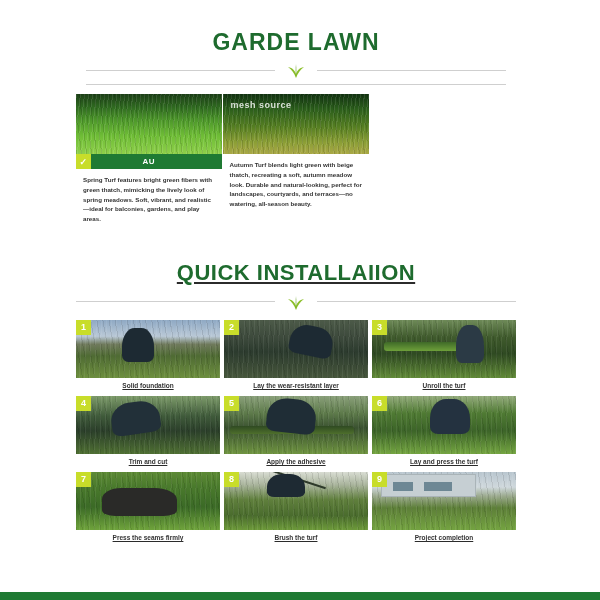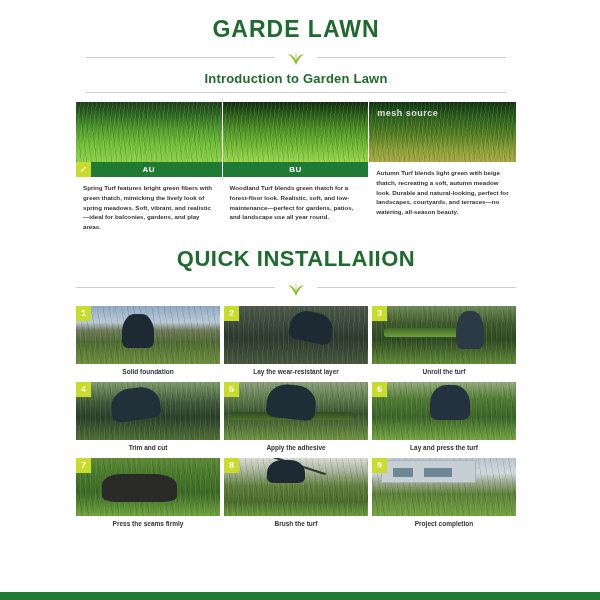--- a/index.html
+++ b/index.html
@@ -6,21 +6,21 @@
   body {
     width: 600px; height: 600px;
     background: #ffffff;
     font-family: "Liberation Sans", sans-serif;
     color: #2b2b2b;
     overflow: hidden;
     position: relative;
   }
   .page {
     width: 592px; height: 600px;
-    padding: 3px;
+    padding: 16px;
     position: relative;
   }
 
   
   .sec1 { padding-top: 14px; }
   .main-title {
     text-align: center;
     font-size: 23px;
     font-weight: bold;
     letter-spacing: 1px;
@@ -127,21 +127,21 @@
   }
   .card-text {
     font-size: 6.2px;
     line-height: 1.55;
     padding: 6px 7px 0 7px;
     color: #333333;
     font-weight: bold;
   }
 
   
-  .sec2 { margin-top: 16px; }
+  .sec2 { margin-top: 38px; text-decoration: underline; }
   .sec2-title {
     text-align: center;
     font-size: 22px;
     font-weight: bold;
     color: #1e6b2e;
     line-height: 1.12;
     letter-spacing: .5px;
   }
   .sec2-divider {
     display: flex;
@@ -269,45 +269,35 @@
       <div class="rule"></div>
       <div class="grass">
         <svg width="22" height="16" viewBox="0 0 22 16">
           <path d="M11 16 C9 11 7 8 3 5 C8 6 10 9 11 12 C12 9 14 6 19 5 C15 8 13 11 11 16 Z" fill="#8bbf2a"></path>
           <path d="M11 16 C10.6 10 10.6 6 11 2 C11.4 6 11.4 10 11 16 Z" fill="#5f9c1e"></path>
         </svg>
       </div>
       <div class="rule"></div>
     </div>
 
-    <div class="sub-title">Introduction to Garden Lawn</div>
     <div class="sub-rule"></div>
 
     <div class="cards">
 
       <div class="card">
         <div class="card-img img-a">
           <div class="blade-overlay"></div>
         </div>
         <div class="card-label">
           <span class="check">✓</span>
           <span>AU</span>
         </div>
         <div class="card-text">Spring Turf features bright green fibers with green thatch, mimicking the lively look of spring meadows. Soft, vibrant, and realistic—ideal for balconies, gardens, and play areas.</div>
       </div>
 
-      <div class="card">
-        <div class="card-img img-b">
-          <div class="blade-overlay"></div>
-        </div>
-        <div class="card-label">
-          <span>BU</span>
-        </div>
-        <div class="card-text">Woodland Turf blends green thatch for a forest-floor look. Realistic, soft, and low-maintenance—perfect for gardens, patios, and landscape use all year round.</div>
-      </div>
 
       <div class="card">
         <div class="card-img img-c">
           <div class="blade-overlay"></div>
           <div class="wm">mesh source</div>
         </div>
         <div class="card-text">Autumn Turf blends light green with beige thatch, recreating a soft, autumn meadow look. Durable and natural-looking, perfect for landscapes, courtyards, and terraces—no watering, all-season beauty.</div>
       </div>
 
     </div>

